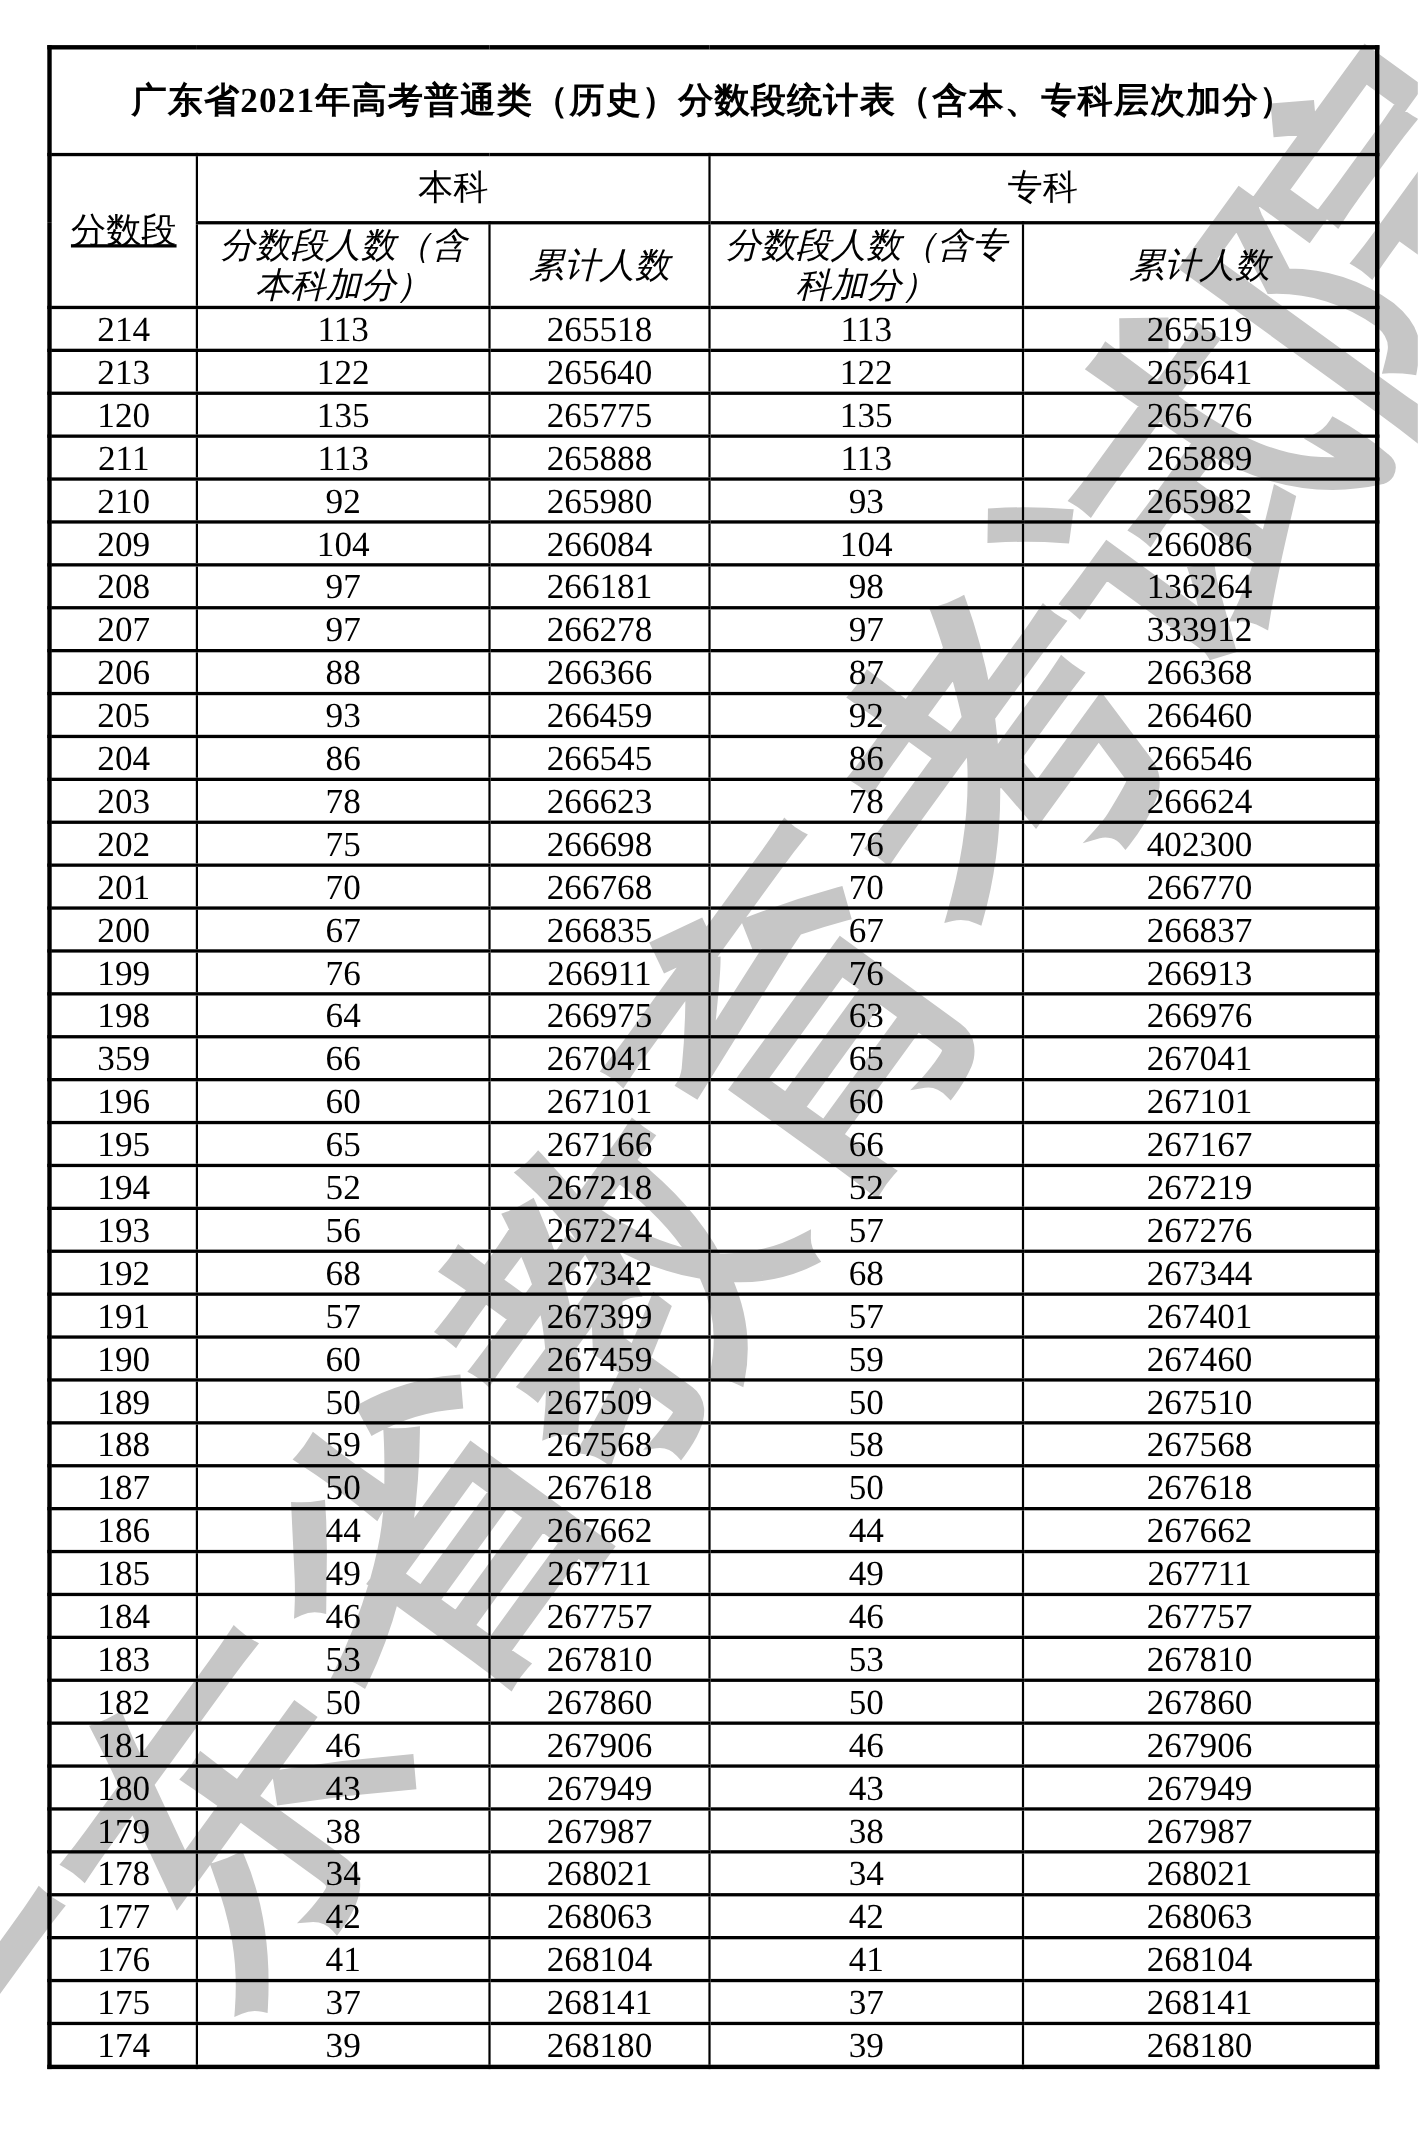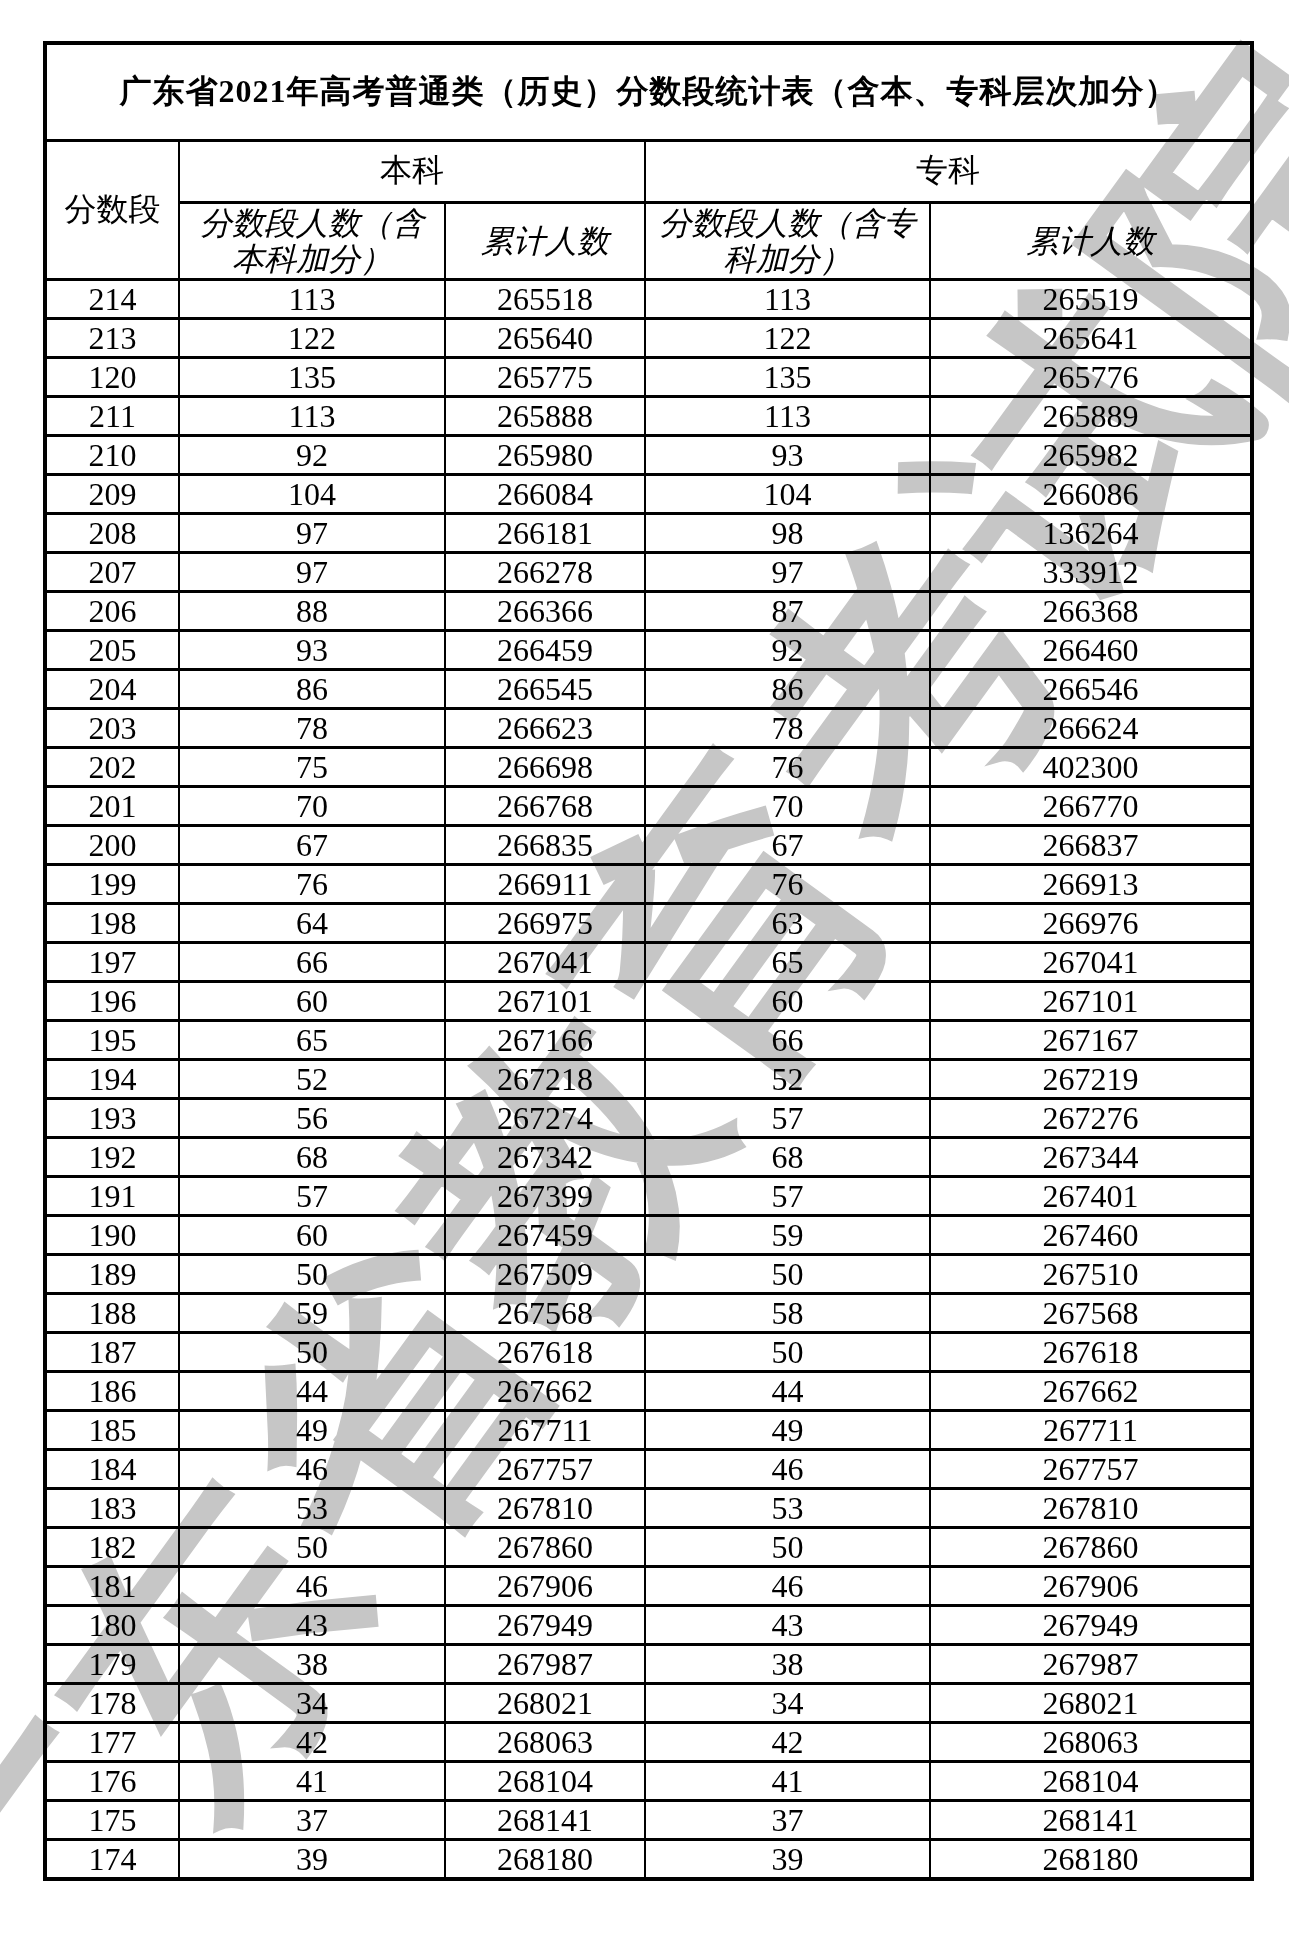--- a/index.html
+++ b/index.html
@@ -48,21 +48,21 @@
   table.score{border:4px solid #000;}
   tr.title-row{height:97px;}
   tr.title-row td{
     font-size:32px;
     font-weight:bold;
     letter-spacing:1px;
   }
   tr.group-row{height:62px;}
   tr.sub-row{height:77px;}
   tr.sub-row td{white-space:pre-line;line-height:36px;font-style:italic;}
-  td.score-band-head{font-size:32px;}
+  td.score-band-head{font-size:32px;text-decoration:underline;}
   tbody.data tr{height:39px;margin-top:14px;}
   tbody.data td{font-size:32px;line-height:36px;}
 </style>
 </head>
 <body>
 
 <div id="page">
 
   <div id="watermark">广东省教育考试院</div>
 
@@ -206,21 +206,21 @@
           <td>266913</td>
         </tr>
         <tr>
           <td>198</td>
           <td>64</td>
           <td>266975</td>
           <td>63</td>
           <td>266976</td>
         </tr>
         <tr>
-          <td>197</td>
+          <td>359</td>
           <td>66</td>
           <td>267041</td>
           <td>65</td>
           <td>267041</td>
         </tr>
         <tr>
           <td>196</td>
           <td>60</td>
           <td>267101</td>
           <td>60</td>

